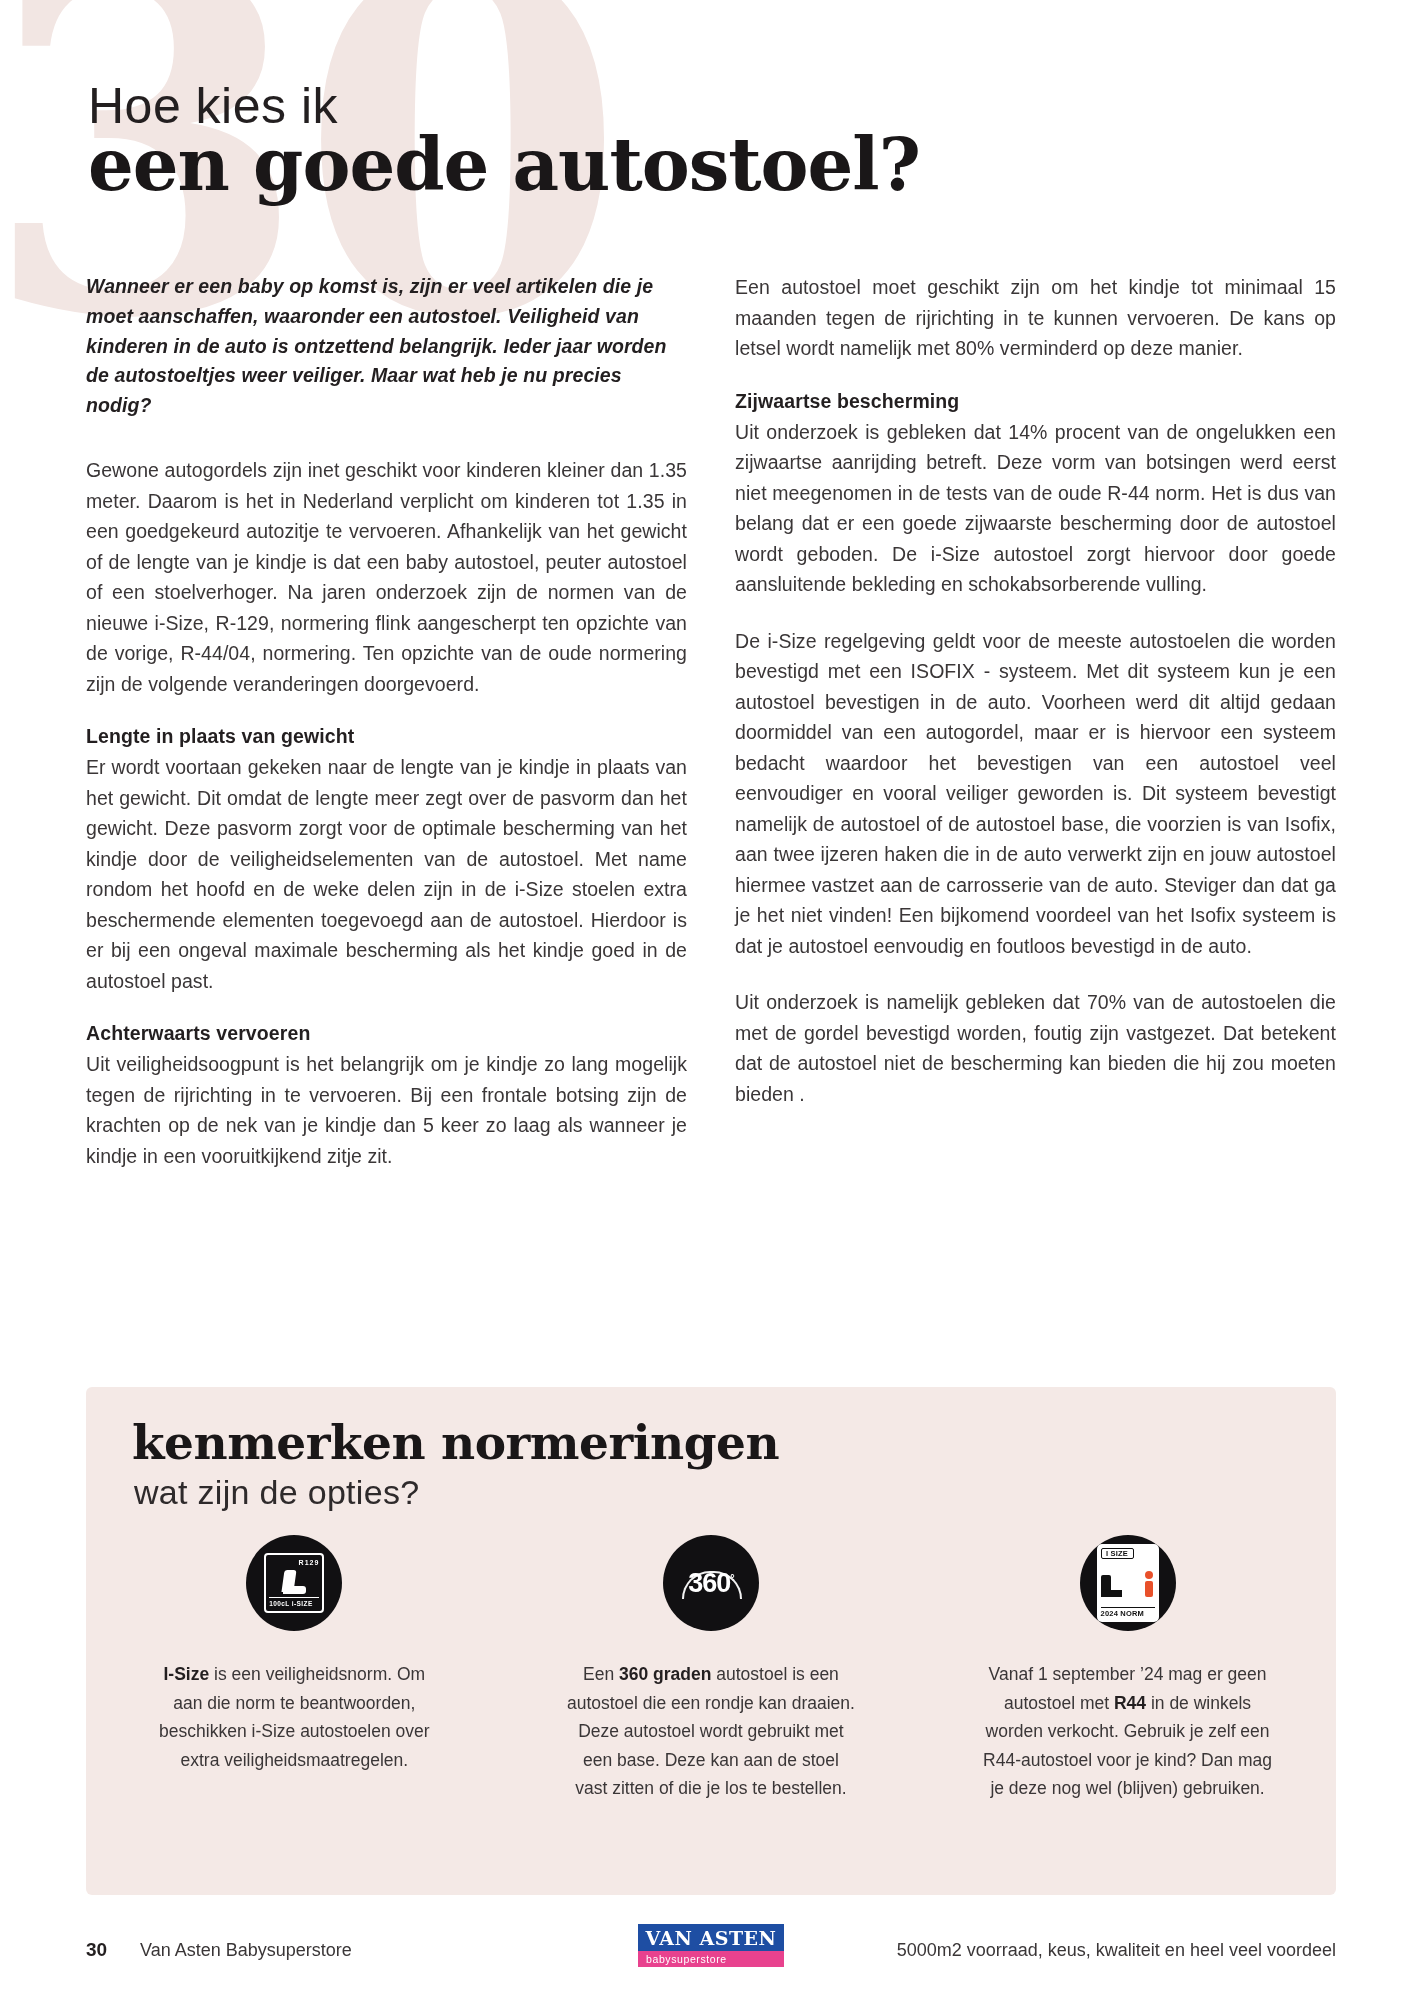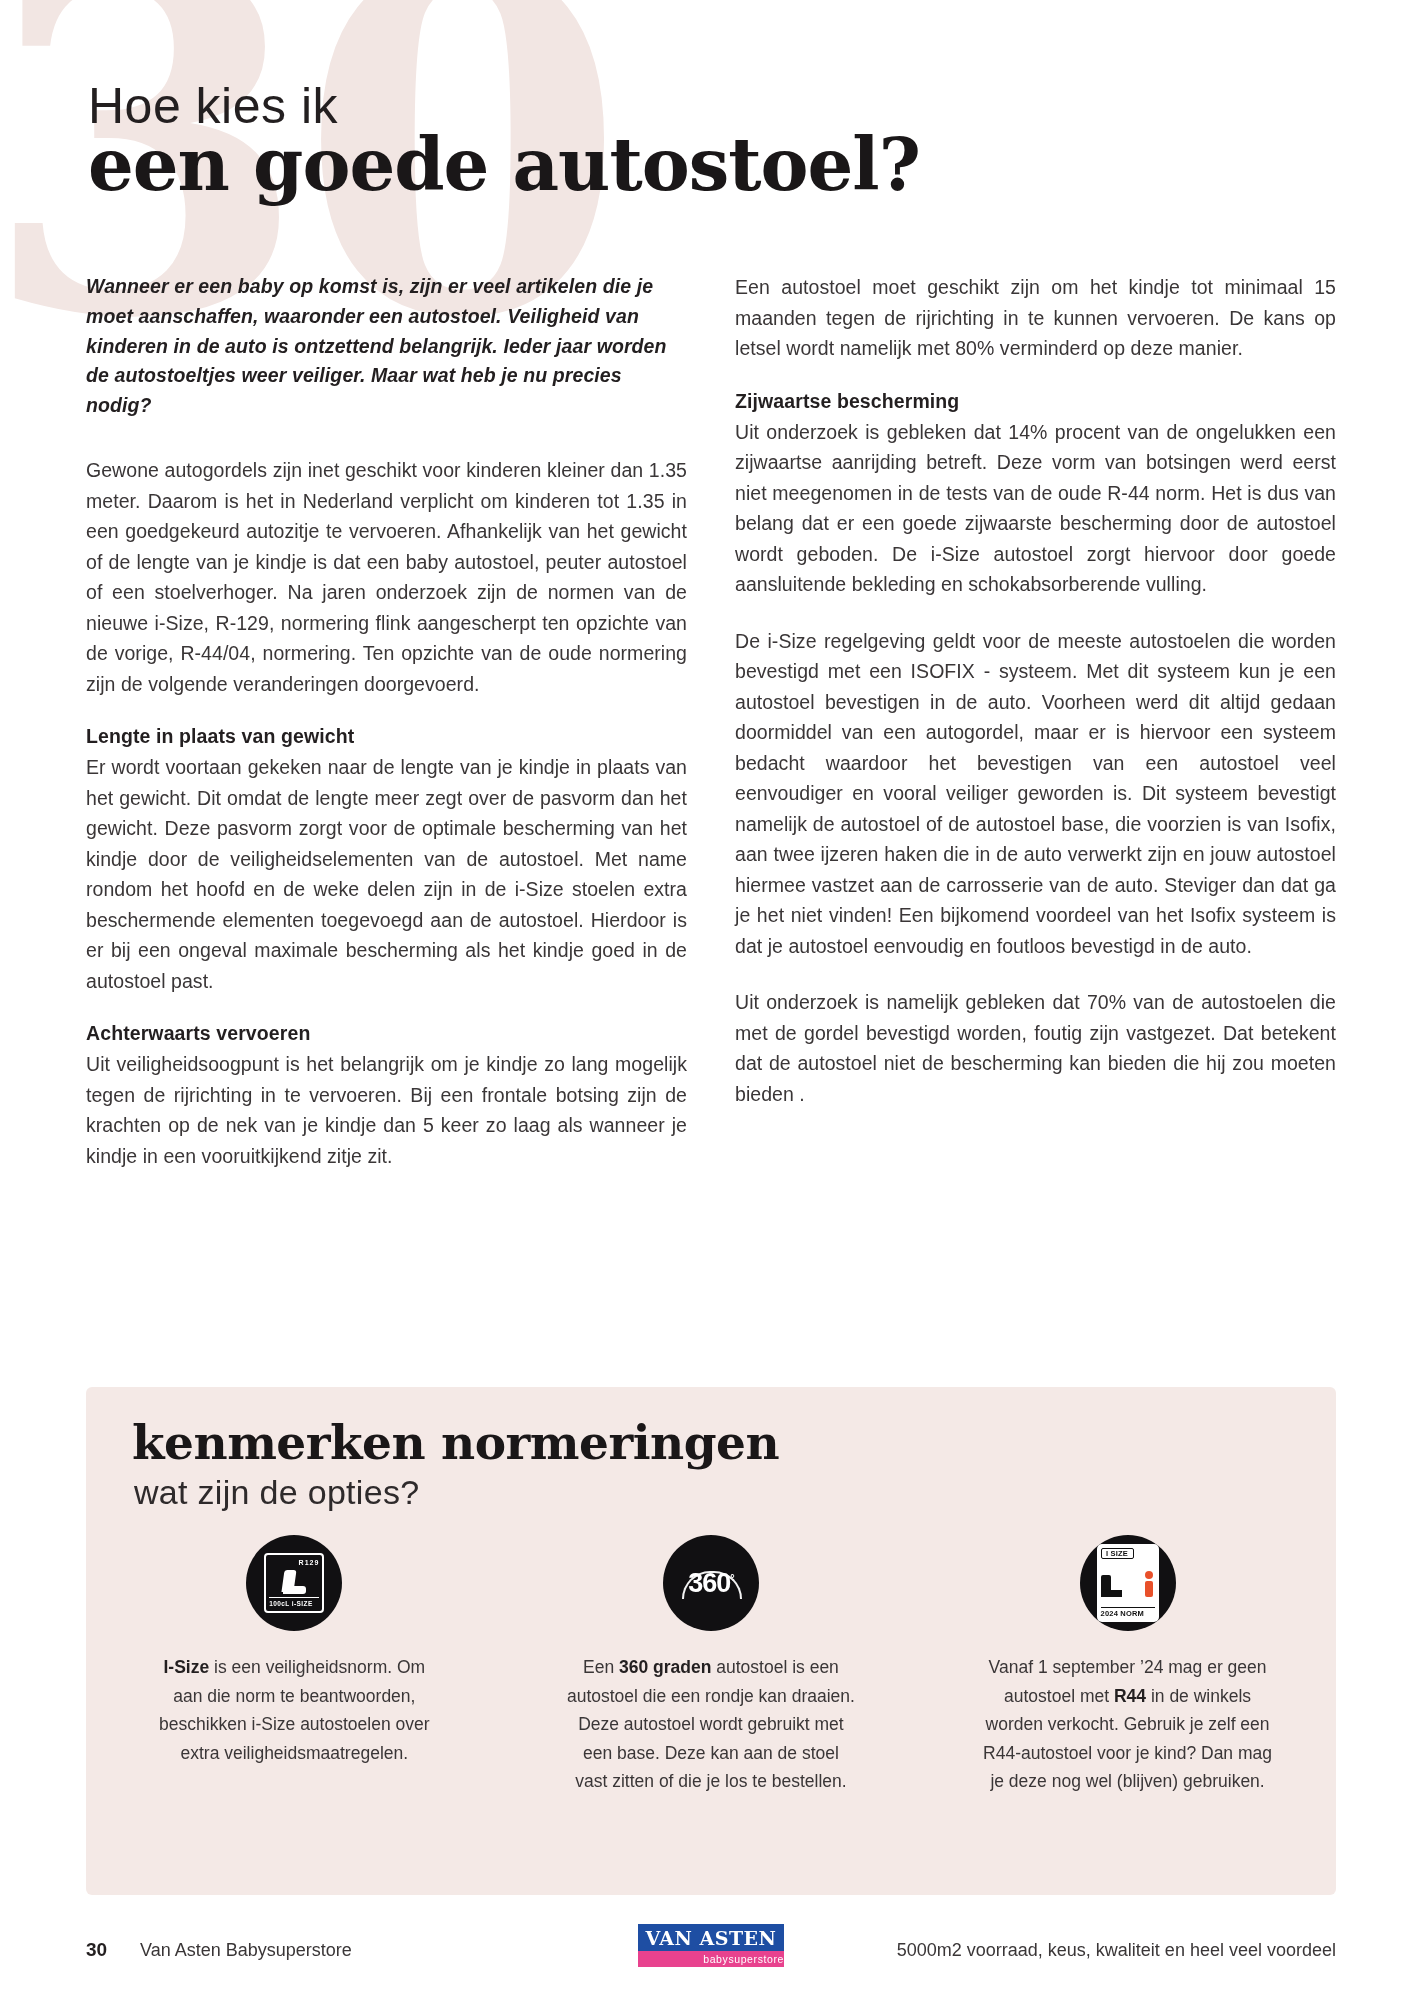--- a/index.html
+++ b/index.html
@@ -152,20 +152,21 @@
     align-items: center;
     justify-content: center;
     margin-bottom: 22px;
   }
   .feature-text {
     width: 290px;
     text-align: center;
     font-size: 17.5px;
     line-height: 1.63;
     color: #3a3637;
+    margin-top: 7px;
   }
   .feature-text b {
     color: #231f20;
     font-weight: bold;
   }
   
   .isize-icon {
     width: 60px;
     height: 60px;
     border: 2.5px solid #ffffff;
@@ -366,23 +367,23 @@
     font-size: 19px;
     text-align: center;
     letter-spacing: 0.5px;
     padding: 3px 0 2px 0;
     position: relative;
   }
   .logo-bottom {
     background: #e8428e;
     color: #ffffff;
     font-size: 10.5px;
-    text-align: right;
+    text-align: left;
     letter-spacing: 0.6px;
-    padding: 2px 0 2px 1px;
+    padding: 2px 0 2px 8px;
   }
   .footer-rule {
     position: absolute;
     left: 0;
     right: 0;
     top: -14px;
     height: 1px;
     background: transparent;
   }
 </style>

